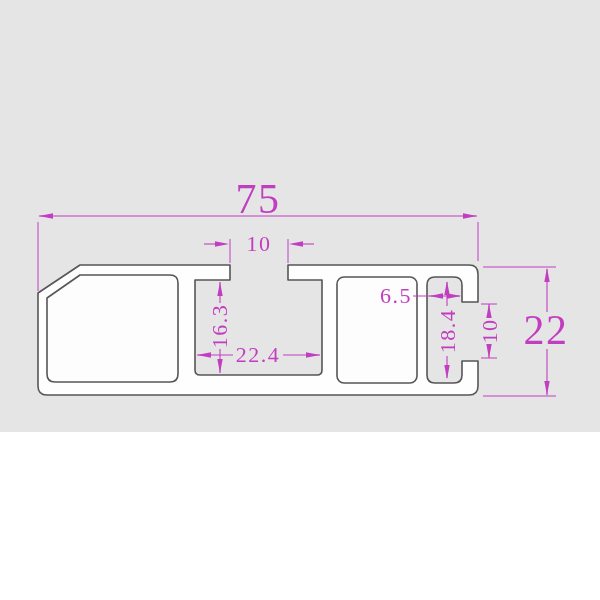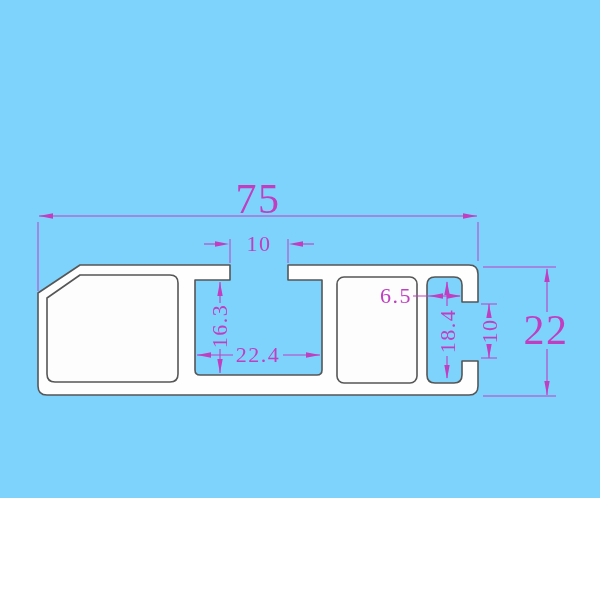--- a/index.html
+++ b/index.html
@@ -1,17 +1,17 @@
 <!DOCTYPE html>
 <html><head>
 <meta charset="utf-8">
 <style>
   html,body{margin:0;padding:0;background:#ffffff;}
   .canvas{
-    position:relative;width:600px;height:498px;background:#7dd3fc;overflow:hidden;
+    position:relative;width:600px;height:432px;background:#e5e5e5;overflow:hidden;
     font-family:"Liberation Serif", serif;
   }
   svg{display:block;}
   .outline{fill:#fefefe;stroke:#565656;stroke-width:1.6;stroke-linejoin:round;}
   .cavity{fill:#fdfdfd;stroke:#565656;stroke-width:1.6;stroke-linejoin:round;}
   .dim-line{stroke:#c13ec1;stroke-width:1.1;fill:none;}
   .ext-line{stroke:#c13ec1;stroke-width:1;fill:none;}
   .arrow{fill:#c13ec1;stroke:none;}
   .dim-text{fill:#c13ec1;font-family:"Liberation Serif", serif;letter-spacing:1.5px;}
   .dim-text-lg{font-size:42px;}

